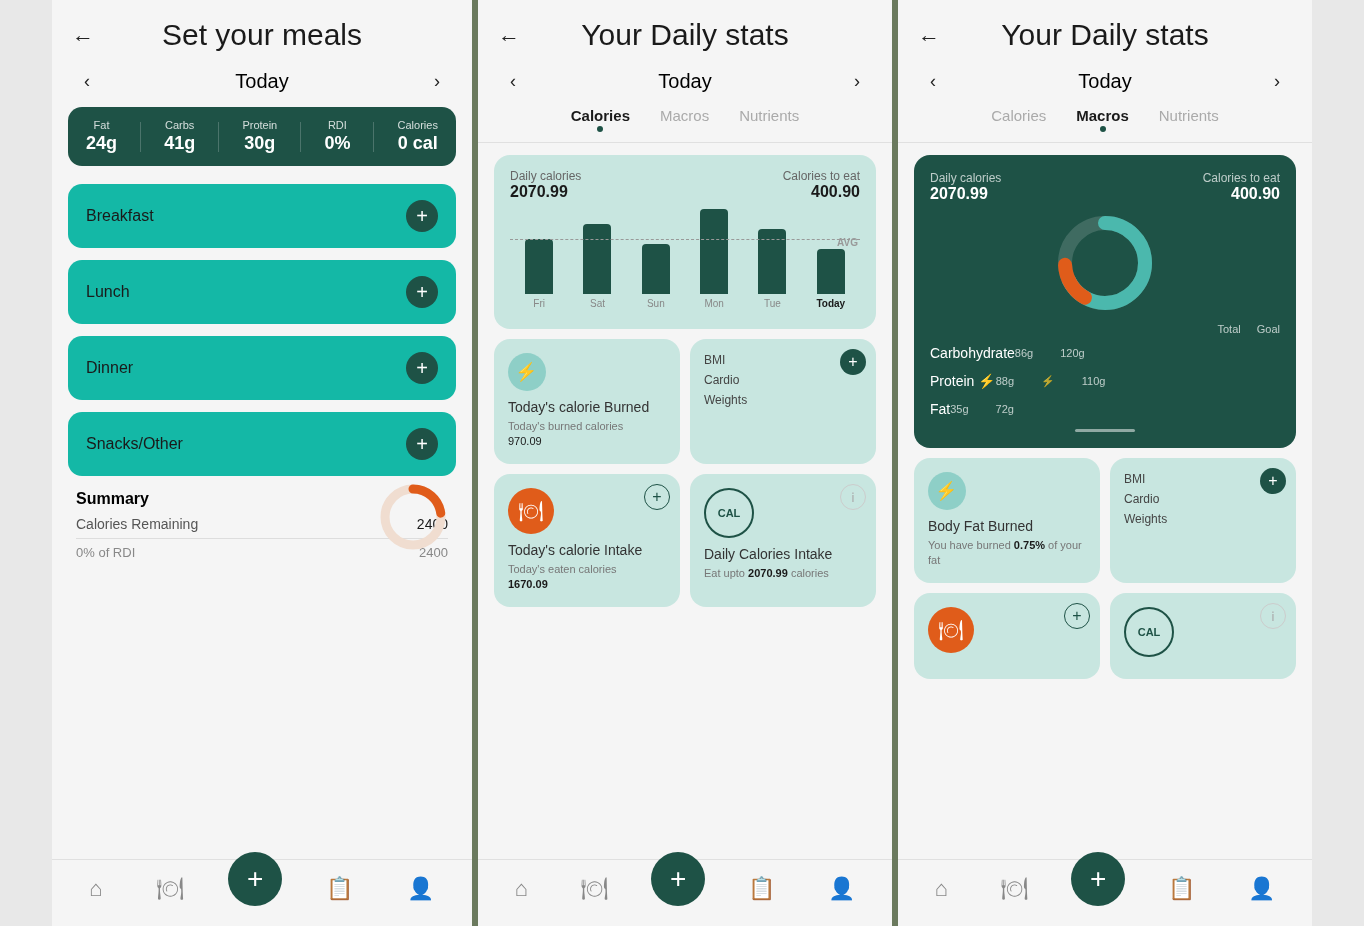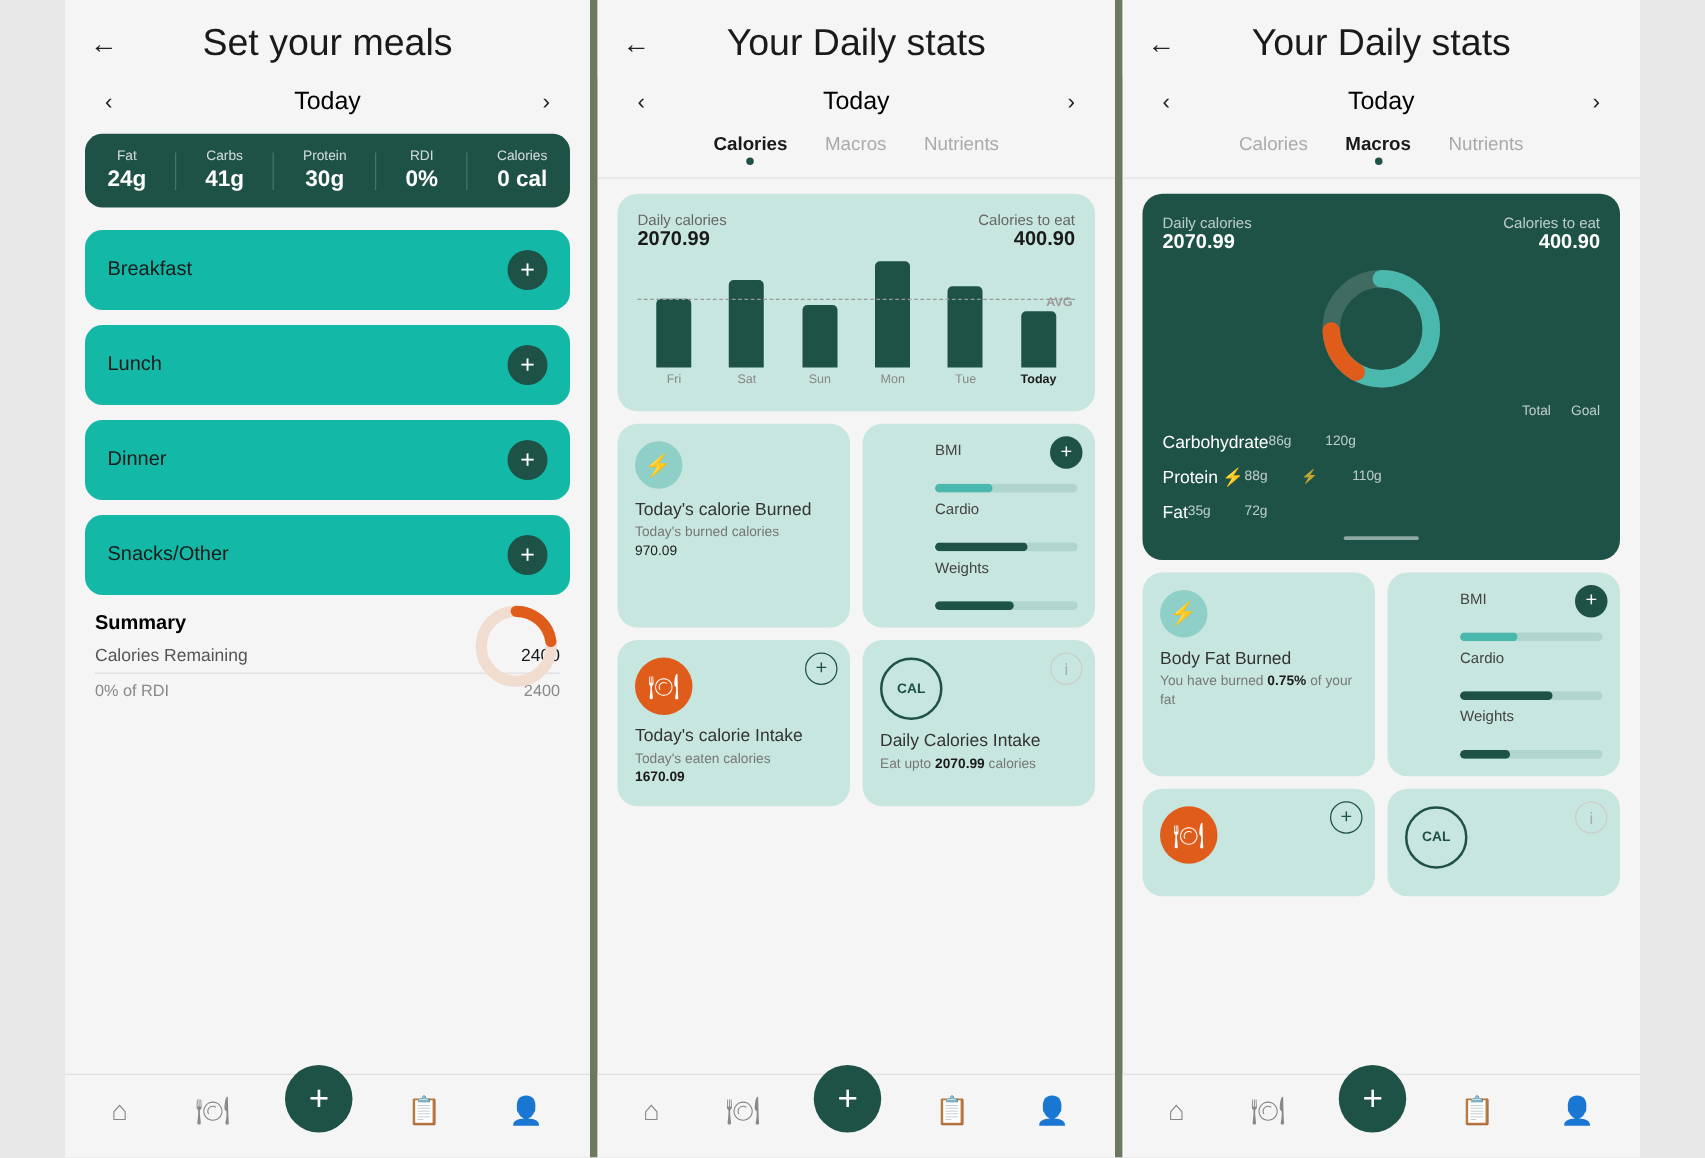--- a/index.html
+++ b/index.html
@@ -357,23 +357,21 @@
       cursor: pointer;
     }
     
     .bmi-bar-list {
       display: flex;
       flex-direction: column;
       gap: 6px;
     }
     .bmi-row {
       display: flex;
-      flex-direction: column;
-      gap: 20px;
-      margin-left: 44px;
+      gap: 3px;
     }
     .bmi-row-label {
       font-size: 12px;
       color: #444;
       font-weight: 500;
     }
     .bmi-bar-track {
       height: 7px;
       background: #b0d5cf;
       border-radius: 4px;

